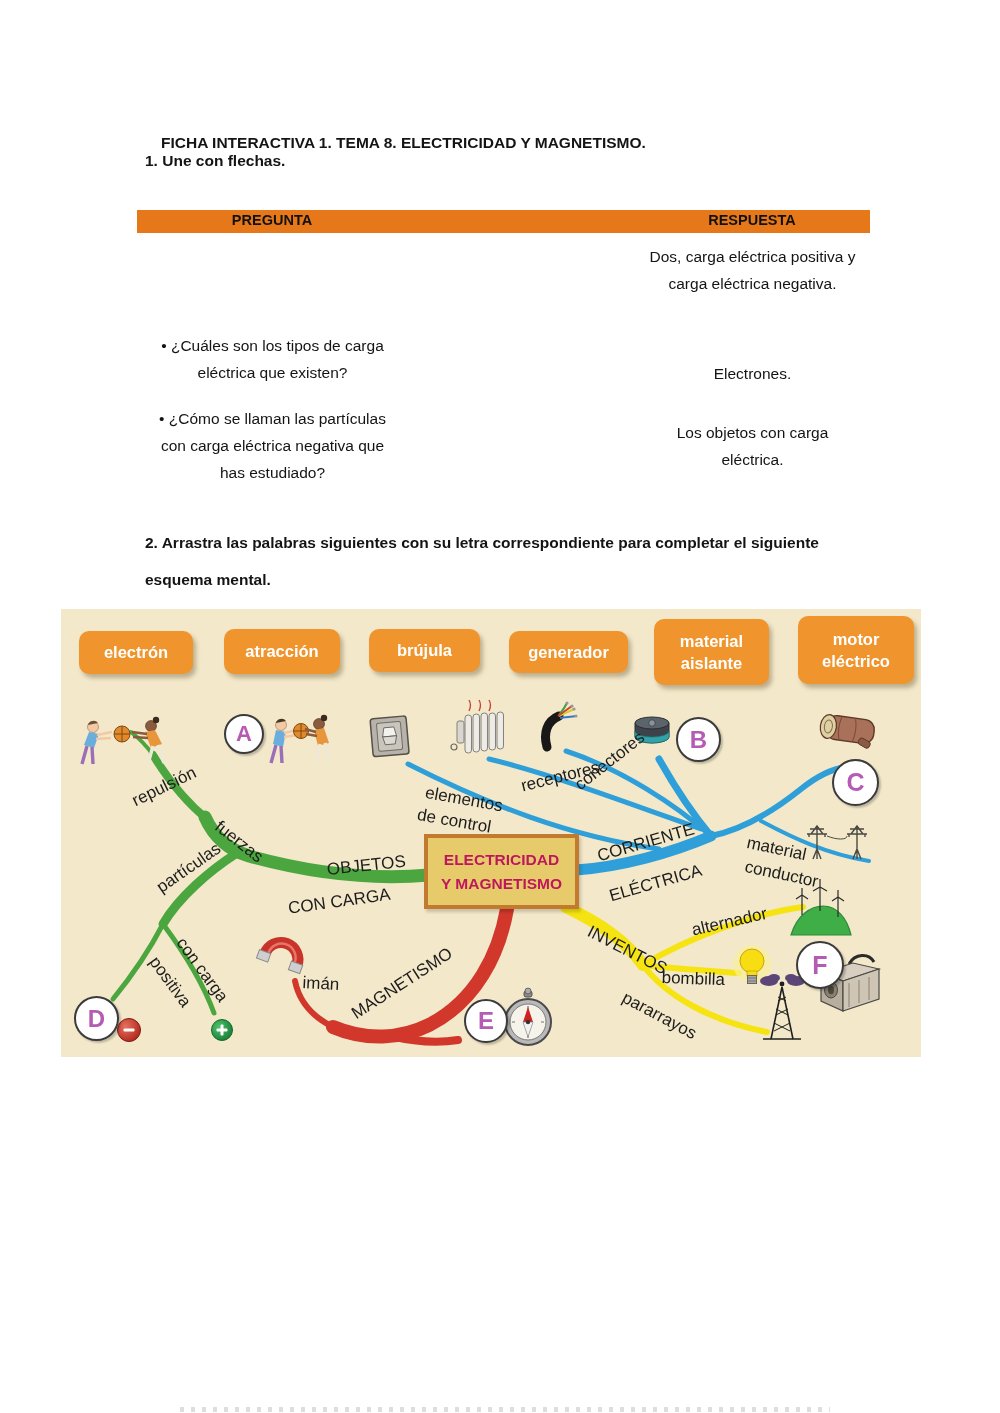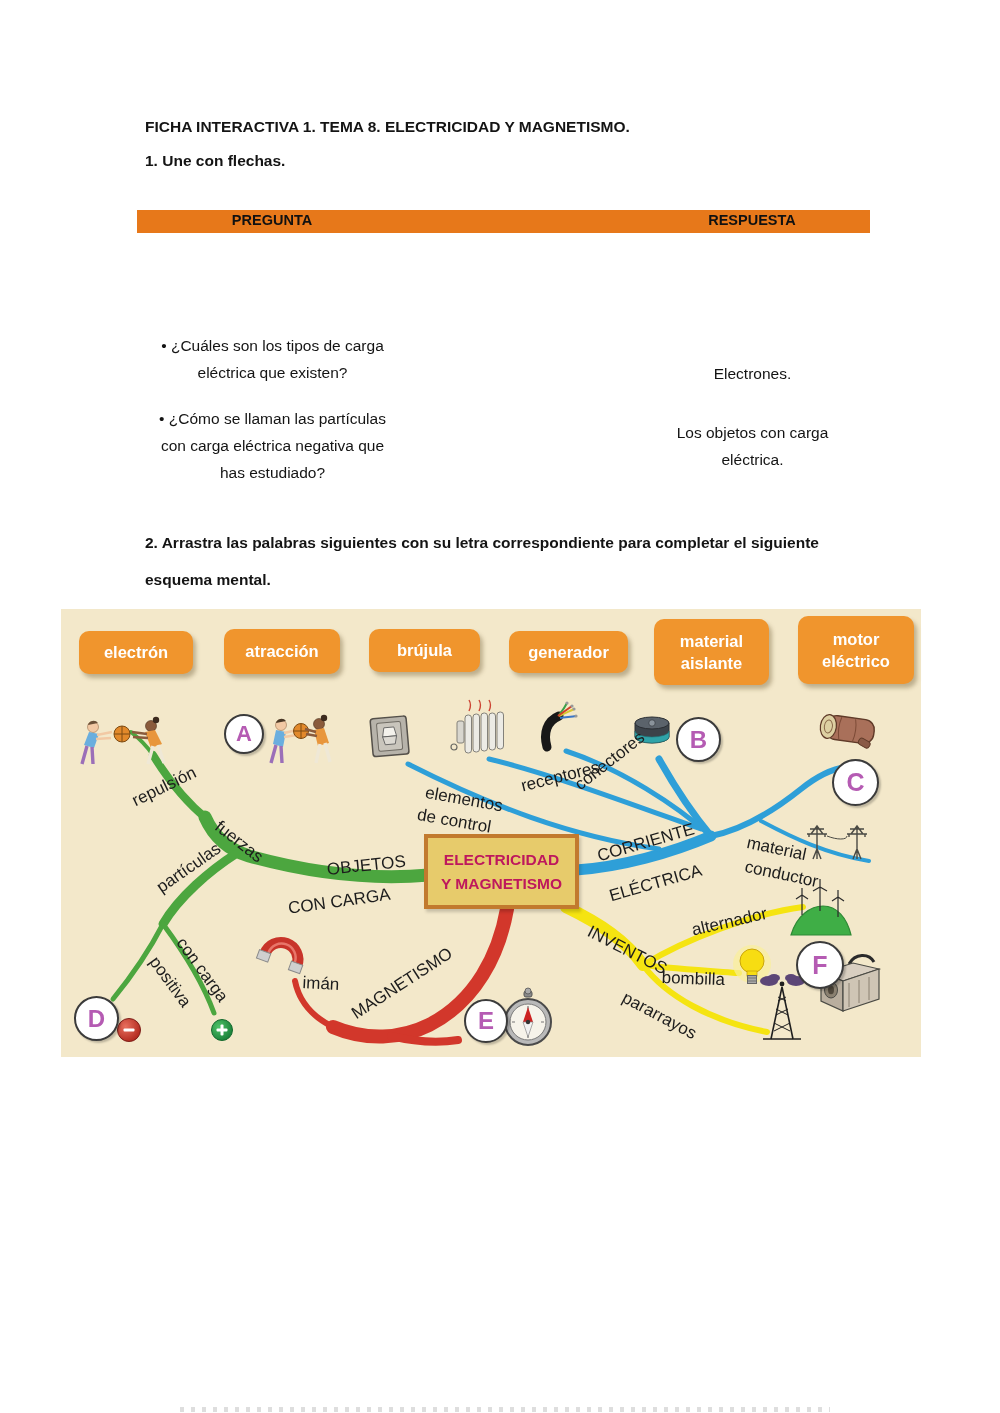--- a/index.html
+++ b/index.html
@@ -1,18 +1,18 @@
 <!DOCTYPE html>
 <html><head>
 <meta charset="utf-8">
 <style>
   html,body{margin:0;padding:0;background:#ffffff;}
   .page{position:relative;width:1000px;height:1413px;background:#ffffff;overflow:hidden;
         font-family:"Liberation Sans",sans-serif;color:#141414;}
-  .title{position:absolute;left:145px;top:118px;font-size:15.5px;font-weight:bold;margin:0;}
+  .title{position:absolute;left:145px;top:118px;font-size:15.5px;font-weight:bold;margin:16px;}
   .h2{position:absolute;font-size:15.5px;font-weight:bold;}
   .ex1-h{left:145px;top:152px;}
   .ex2-h{left:145px;top:524px;width:690px;line-height:37px;}
   .thead{position:absolute;left:137px;top:210px;width:733px;height:23px;background:#e7781a;}
   .th{position:absolute;top:2px;transform:translateX(-50%);font-size:14.5px;font-weight:bold;color:#111;}
   .th-p{left:135px;}
   .th-r{left:615px;}
   .q,.a{position:absolute;text-align:center;font-size:15.5px;line-height:27px;}
   .q{left:150px;width:245px;}
   .a{left:645px;width:215px;}
@@ -42,20 +42,21 @@
   <div class="h2 ex1-h">1. Une con flechas.</div>
 
   <div class="thead">
     <span class="th th-p">PREGUNTA</span>
     <span class="th th-r">RESPUESTA</span>
   </div>
 
   <div class="q" style="top:332px">¿Cuáles son los tipos de carga eléctrica que existen?</div>
   <div class="q" style="top:405px">¿Cómo se llaman las partículas con carga eléctrica negativa que has estudiado?</div>
 
+  <div class="a" style="top:243px">Dos, carga eléctrica positiva y carga eléctrica negativa.</div>
   <div class="a" style="top:360px">Electrones.</div>
   <div class="a" style="top:419px">Los objetos con carga eléctrica.</div>
 
   <div class="h2 ex2-h">2. Arrastra las palabras siguientes con su letra correspondiente para completar el siguiente esquema mental.</div>
 
   <div class="illus">
 
     <svg class="map-svg" width="860" height="448" viewBox="0 0 860 448">
       <defs>
         <radialGradient id="gradRed" cx="35%" cy="35%" r="75%">

